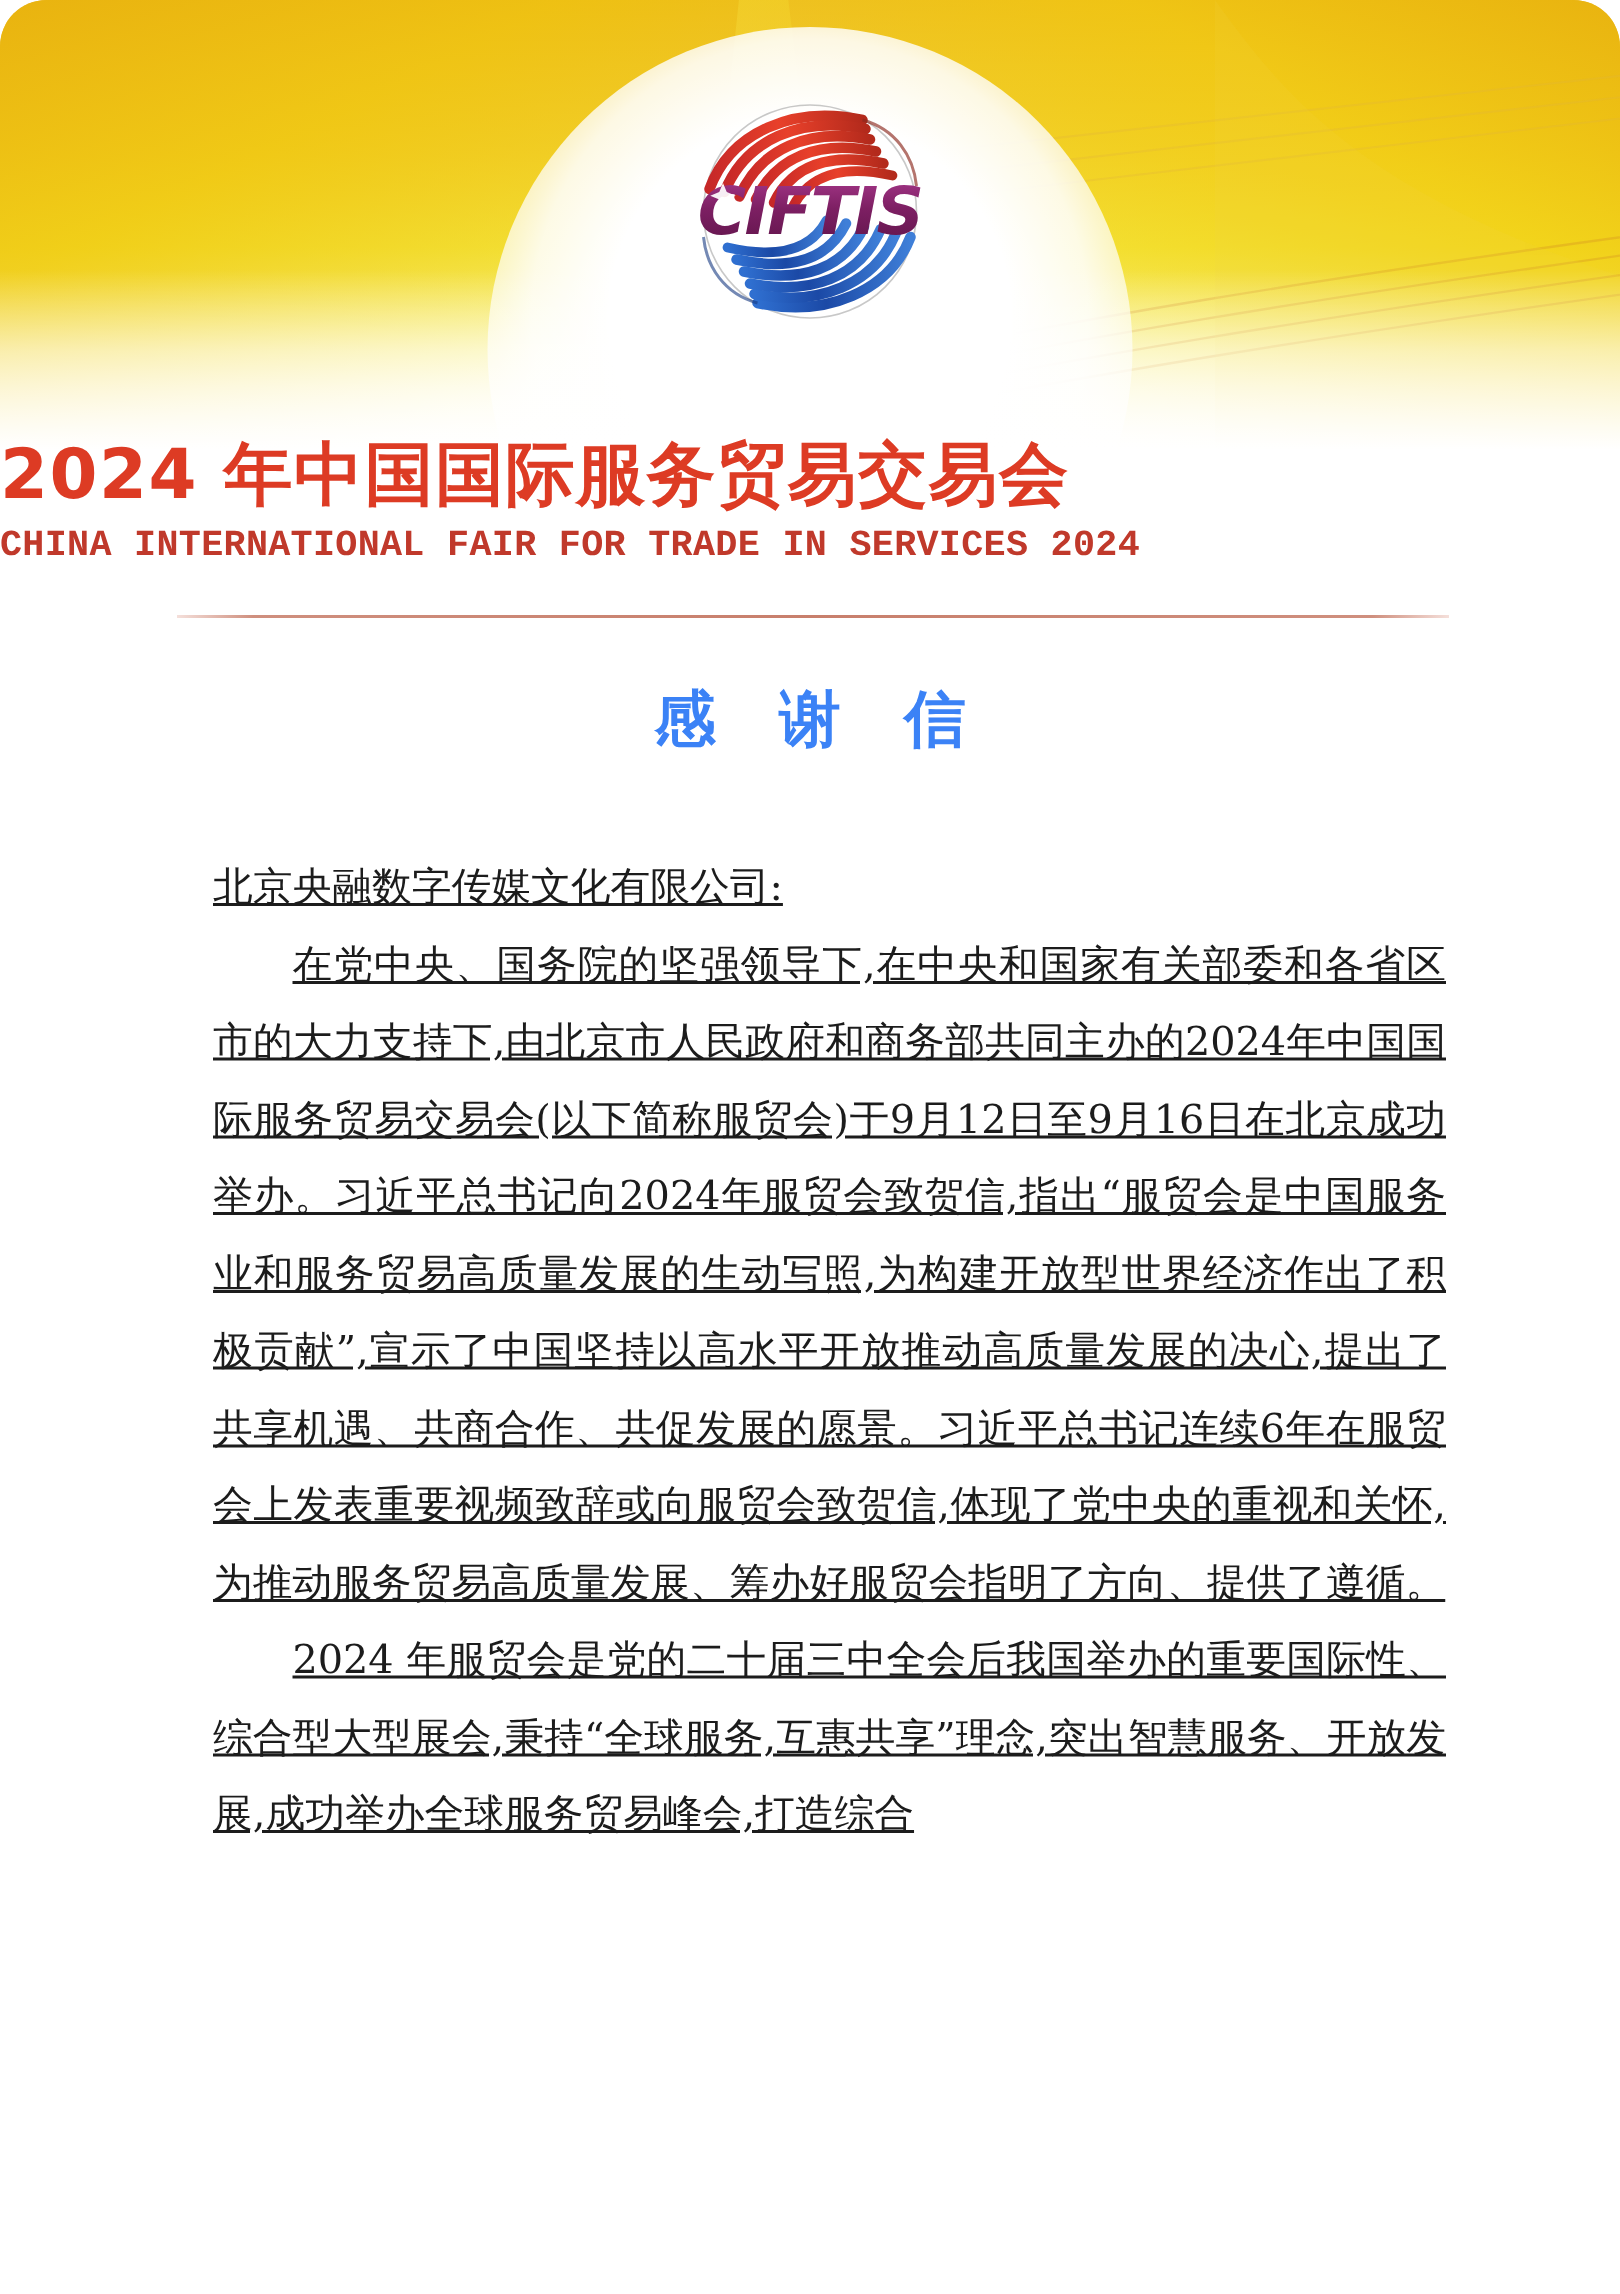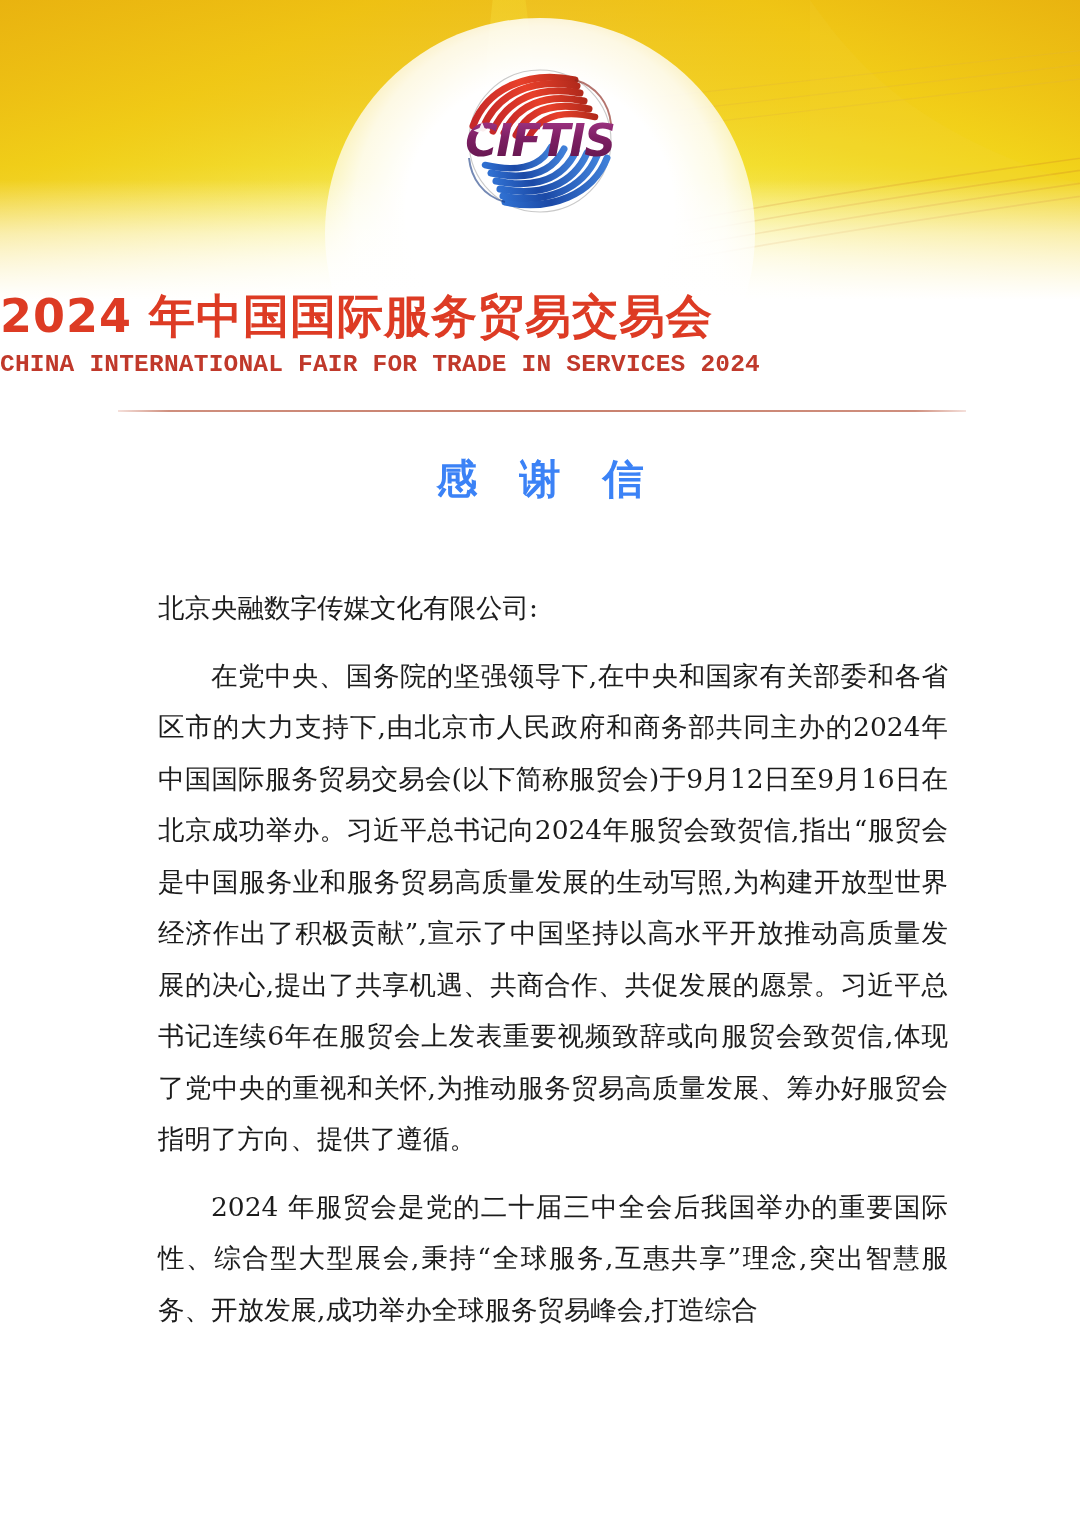--- a/index.html
+++ b/index.html
@@ -10,20 +10,21 @@
   }
   body {
     font-family: "Liberation Serif", "DejaVu Serif", serif;
   }
   .page {
     position: relative;
     width: 1080px;
     height: 1529px;
     overflow: hidden;
     background: #ffffff;
+    border-radius: 31px;
   }
 
   
   .deco-band {
     position: absolute;
     top: 0;
     left: 0;
     width: 1080px;
     height: 300px;
     overflow: hidden;
@@ -177,21 +178,22 @@
     top: 566px;
     width: 822px;
     font-family: "DejaVu Serif", "Liberation Serif", serif;
     font-size: 26.5px;
     line-height: 51.5px;
     color: #1c1c1c;
     text-align: justify;
     text-justify: inter-character;
   }
   .body-text p {
-    margin: 16px;
+    margin: 0;
+    text-decoration: underline;
   }
   .body-text p.indent {
     text-indent: 2em;
   }
 </style>
 </head>
 <body>
 
 <div class="page">
 

